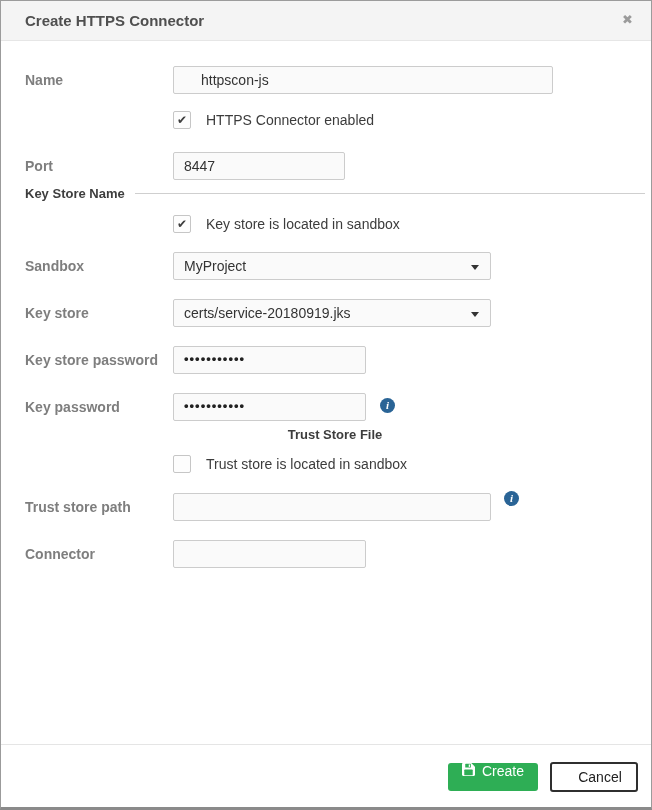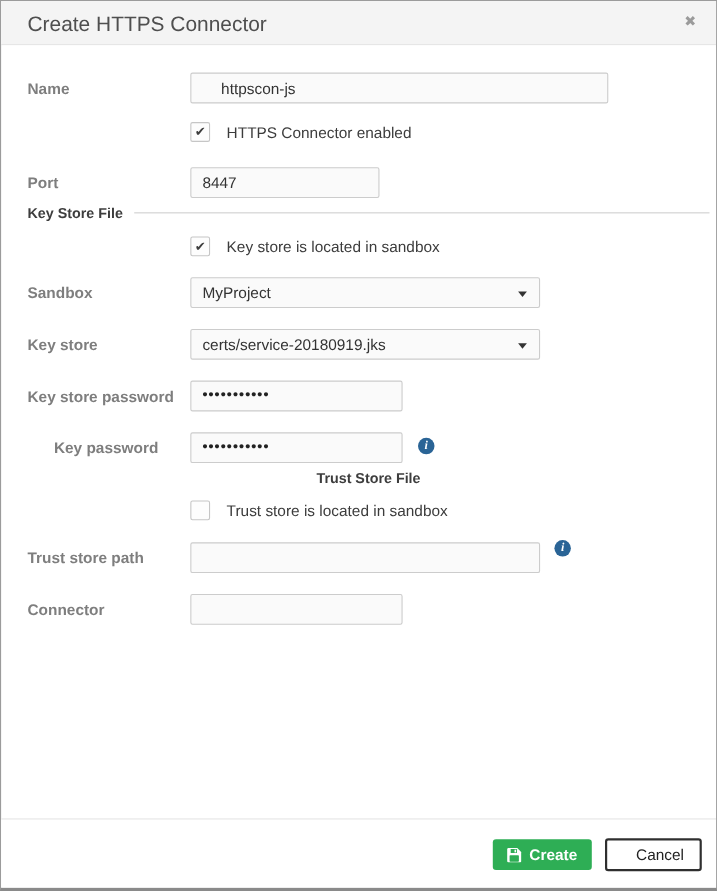--- a/index.html
+++ b/index.html
@@ -17,21 +17,21 @@
     border-bottom:3px solid #8a8a8a;
     overflow:hidden;
   }
   .header{
     position:absolute;top:0;left:0;right:0;height:40px;
     background:#f4f4f4;
     border-bottom:1px solid #e6e6e6;
   }
   .title{
     position:absolute;left:24px;top:11px;
-    font-size:19px;font-weight:normal;color:#4f4f4f;
+    font-size:15px;font-weight:bold;color:#4f4f4f;
   }
   .close{
     position:absolute;right:18px;top:11px;
     font-size:13px;color:#9b9b9b;font-weight:bold;
     cursor:pointer;line-height:16px;
   }
   .flabel{
     position:absolute;left:24px;width:145px;
     font-size:14px;font-weight:bold;color:#7e7e7e;
     line-height:28px;white-space:nowrap;
@@ -81,23 +81,23 @@
     font-size:11px;font-weight:bold;font-style:italic;
     text-align:center;line-height:14px;cursor:pointer;
   }
   .footer{
     position:absolute;left:0;right:0;bottom:0;height:63px;
     background:#ffffff;border-top:1px solid #e5e5e5;
   }
   .btn-create{
     position:absolute;left:447px;top:762px;width:90px;height:28px;
     background:var(--green);border:none;border-radius:3px;
-    color:#fff;font-size:14px;font-weight:bold;
+    color:#fff;font-size:14px;font-weight:normal;
     font-family:"Liberation Sans","DejaVu Sans",sans-serif;
-    display:flex;align-items:center;justify-content:center;gap:7px;
+    display:flex;justify-content:center;gap:7px;
     cursor:pointer;
   }
   .btn-cancel{
     position:absolute;left:549px;top:761px;width:88px;height:30px;
     background:#ffffff;border:2px solid #2f2f2f;border-radius:3px;
     color:#222;font-size:14px;
     font-family:"Liberation Sans","DejaVu Sans",sans-serif;
     cursor:pointer;
     padding-left:12px;
   }
@@ -118,21 +118,21 @@
 
   <div class="checkbox checked" style="top:110px;">
     <span class="mark">✔</span>
   </div>
   <div class="cblabel" style="top:110px;">HTTPS Connector enabled</div>
 
   <div class="flabel" style="top:151px;">Port</div>
   <div class="field" style="top:151px;left:172px;width:172px;">8447</div>
 
   <div class="section" style="top:184px;">
-    <span class="stitle">Key Store File</span>
+    <span class="stitle">Key Store Name</span>
     <span class="sline"></span>
   </div>
 
   <div class="checkbox checked" style="top:214px;">
     <span class="mark">✔</span>
   </div>
   <div class="cblabel" style="top:214px;">Key store is located in sandbox</div>
 
   <div class="flabel" style="top:251px;">Sandbox</div>
   <div class="field select" style="top:251px;left:172px;width:318px;">
@@ -142,21 +142,21 @@
 
   <div class="flabel" style="top:298px;">Key store</div>
   <div class="field select" style="top:298px;left:172px;width:318px;">
     <span>certs/service-20180919.jks</span>
     <span class="caret"></span>
   </div>
 
   <div class="flabel" style="top:345px;">Key store password</div>
   <div class="field pw" style="top:345px;left:172px;width:193px;">•••••••••••</div>
 
-  <div class="flabel" style="top:392px;margin-left:24px;">Key password</div>
+  <div class="flabel" style="top:392px;">Key password</div>
   <div class="field pw" style="top:392px;left:172px;width:193px;">•••••••••••</div>
   <div class="info-icon" style="top:397px;left:379px;">i</div>
 
   <div class="section" style="top:426px;flex-direction:column;">
     <span class="stitle">Trust Store File</span>
     <span class="sline"></span>
   </div>
 
   <div class="checkbox" style="top:454px;">
     

